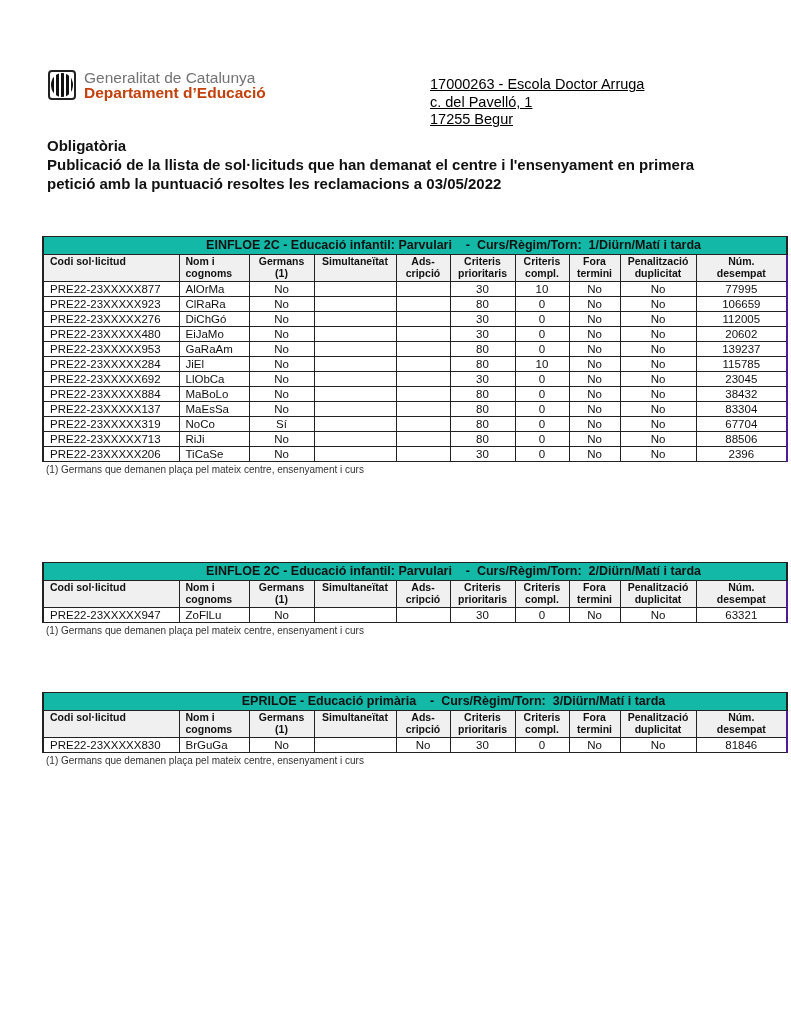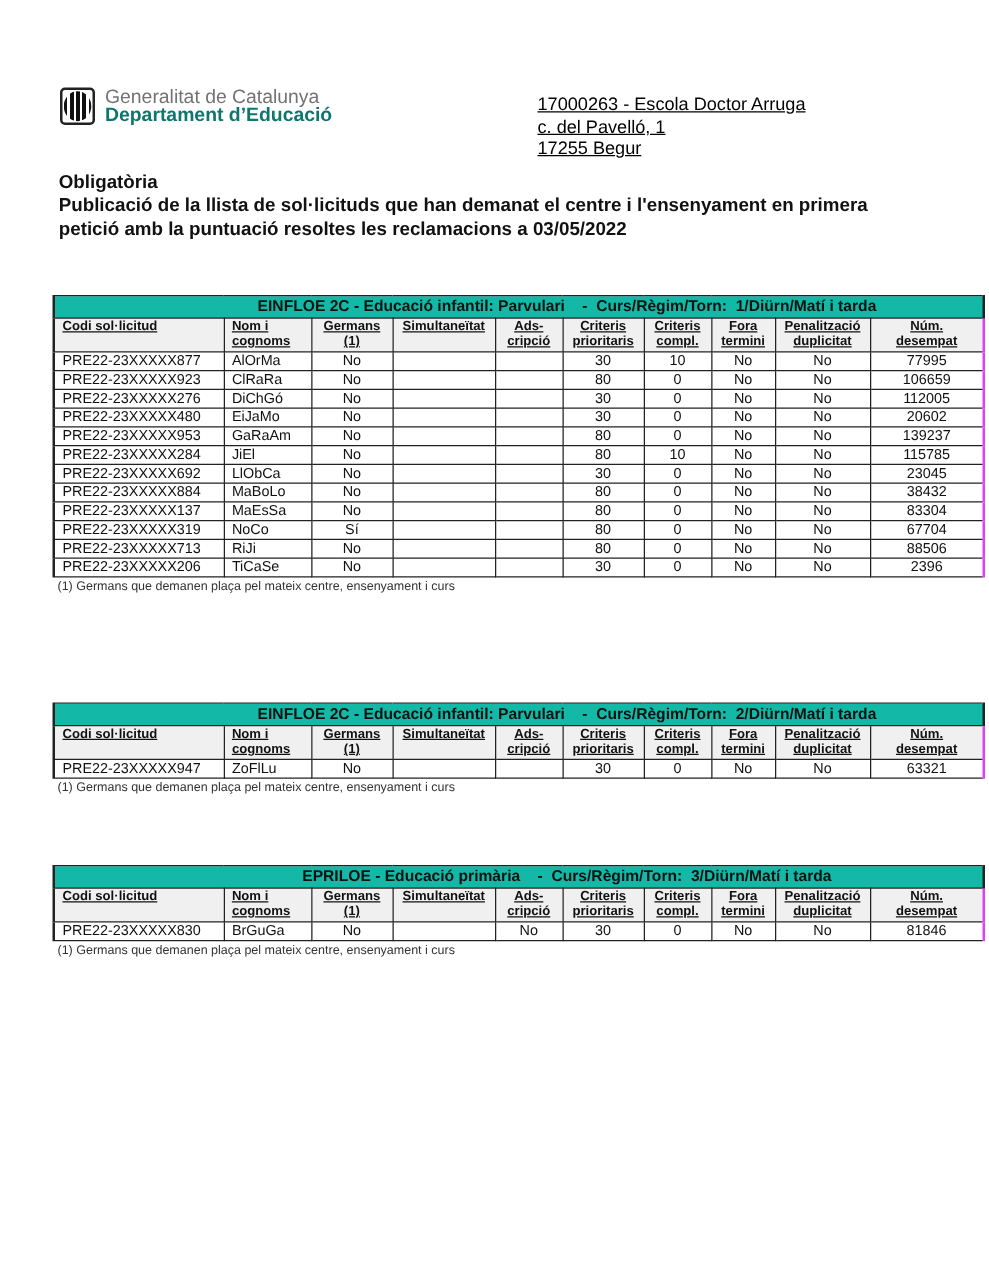--- a/index.html
+++ b/index.html
@@ -2,33 +2,33 @@
 <html><head>
 <meta charset="utf-8">
 <style>
   html, body { margin:0; padding:0; background:#fff; }
   body { width:791px; height:1024px; position:relative; font-family:"Liberation Sans", sans-serif; color:#111; overflow:hidden; }
   .logo { position:absolute; left:48px; top:70px; display:flex; align-items:center; }
   .logo-mark { width:28px; height:30px; border:2px solid #222; border-radius:4px; box-sizing:border-box; position:relative; overflow:hidden; background:#fff; }
   .logo-mark .circ { position:absolute; left:1px; top:1px; right:1px; bottom:1px; border-radius:50%; background:repeating-linear-gradient(90deg,#111 0 3px,#fff 3px 5px); }
   .logo-text { margin-left:8px; line-height:15px; }
   .logo-l1 { font-size:15.5px; color:#737373; }
-  .logo-l2 { font-size:15.5px; font-weight:bold; color:#0f766e; }
+  .logo-l2 { font-size:15.5px; font-weight:bold; color:#c2410c; }
   .addr { position:absolute; left:430px; top:76px; font-size:14.5px; line-height:17.5px; color:#000000;text-decoration:underline; }
   .title { position:absolute; left:47px; top:136px; font-weight:bold; font-size:15px; line-height:19px; width:720px; }
   .section { position:absolute; left:42px; width:744px; }
   table { border-collapse:collapse; width:744px; table-layout:fixed; font-size:11.5px; }
   th, td { border:1px solid #222; padding:0 3px; height:14px; line-height:14px; white-space:nowrap; overflow:hidden; }
   th.group { background:#14b8a6; font-size:12.5px; height:17px; line-height:17px; text-align:center; border-left:2px solid #222; border-right:2px solid #222; padding-left:80px; }
-  th.col { background:#f0f0f0; font-size:10.5px; line-height:12px; height:26px; vertical-align:top; text-align:center;text-decoration:underline; }
+  th.col { background:#f0f0f0; font-size:10.5px; line-height:12px; height:26px; vertical-align:top; text-align:center; }
   th.col.left { text-align:left; padding-left:6px; }
   td { text-align:center; }
   td.left { text-align:left; padding-left:6px; }
   td.first, th.first { border-left:2px solid #222; }
-  td.last, th.last { border-right:2px solid #d946ef; }
+  td.last, th.last { border-right:2px solid #4c1d95; }
   .note { font-size:10px; color:#333; margin-top:2px; margin-left:4px; }
 </style>
 </head>
 <body>
 
 <div class="logo">
   <div class="logo-mark">
       <div class="circ"></div>
     </div>
   <div class="logo-text">

